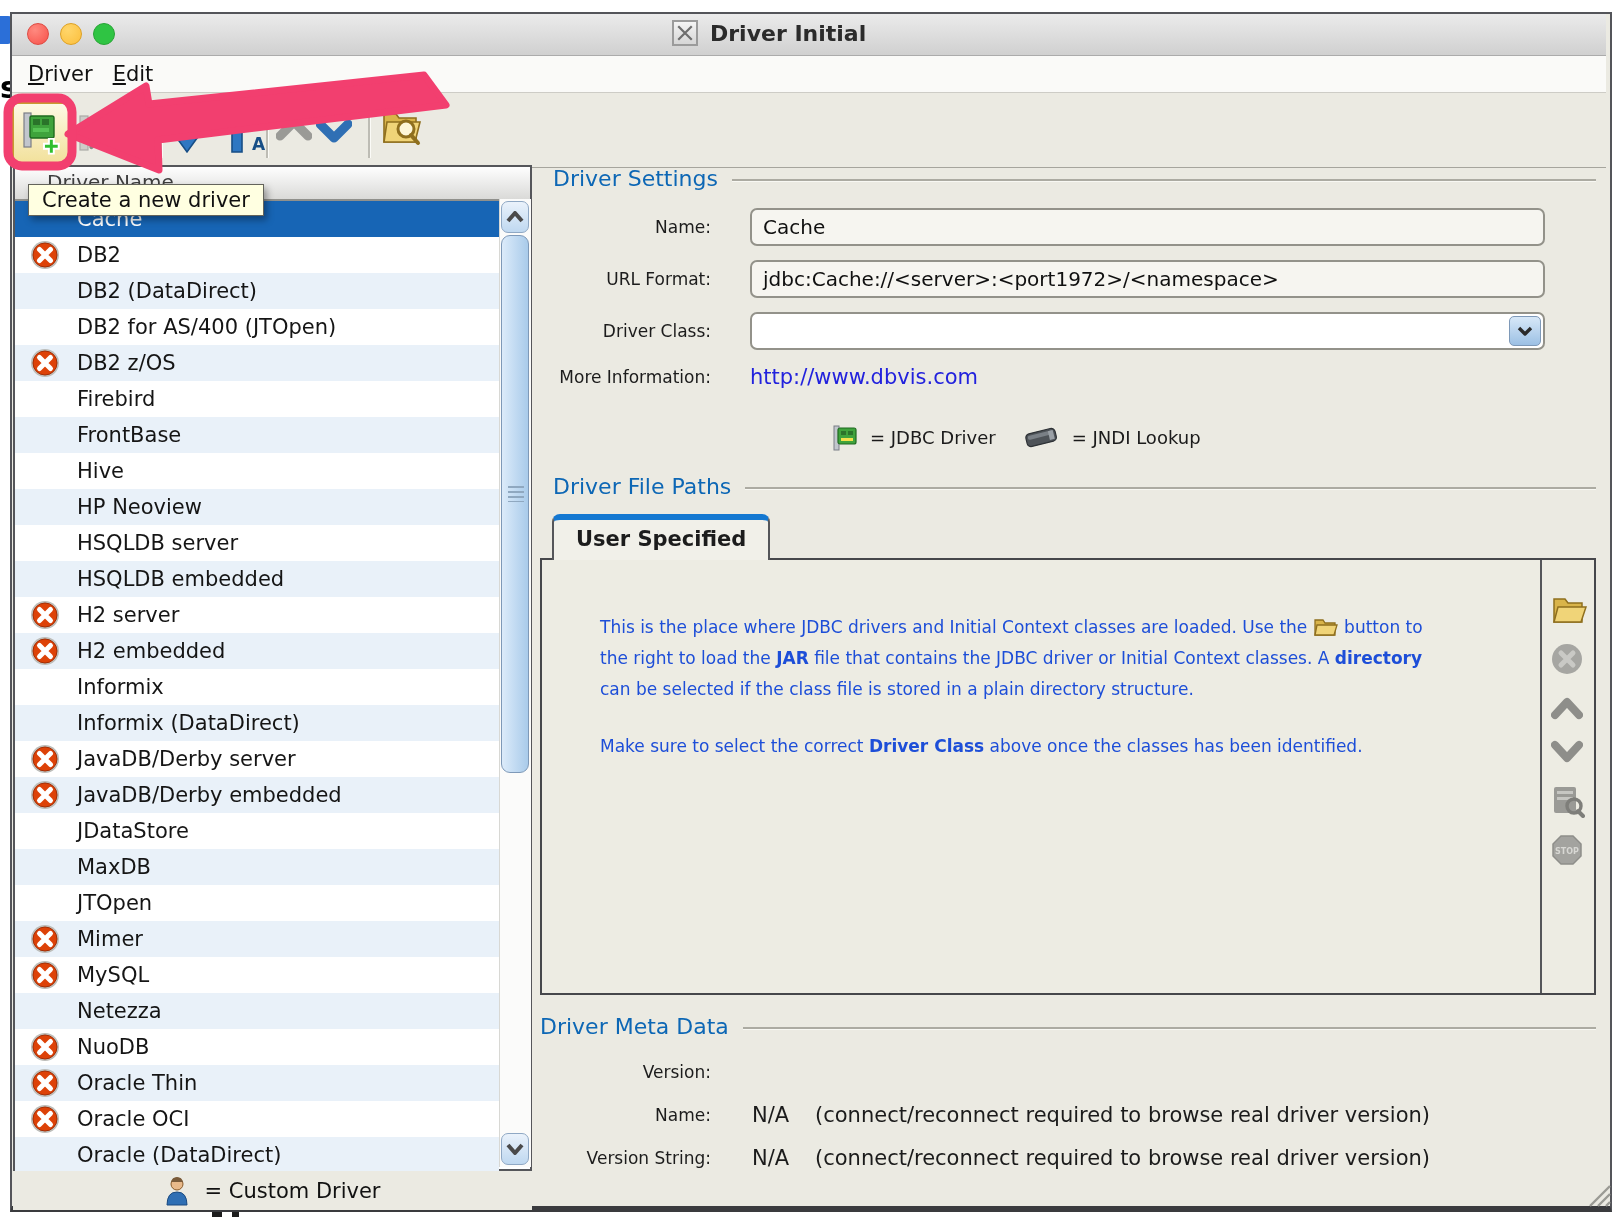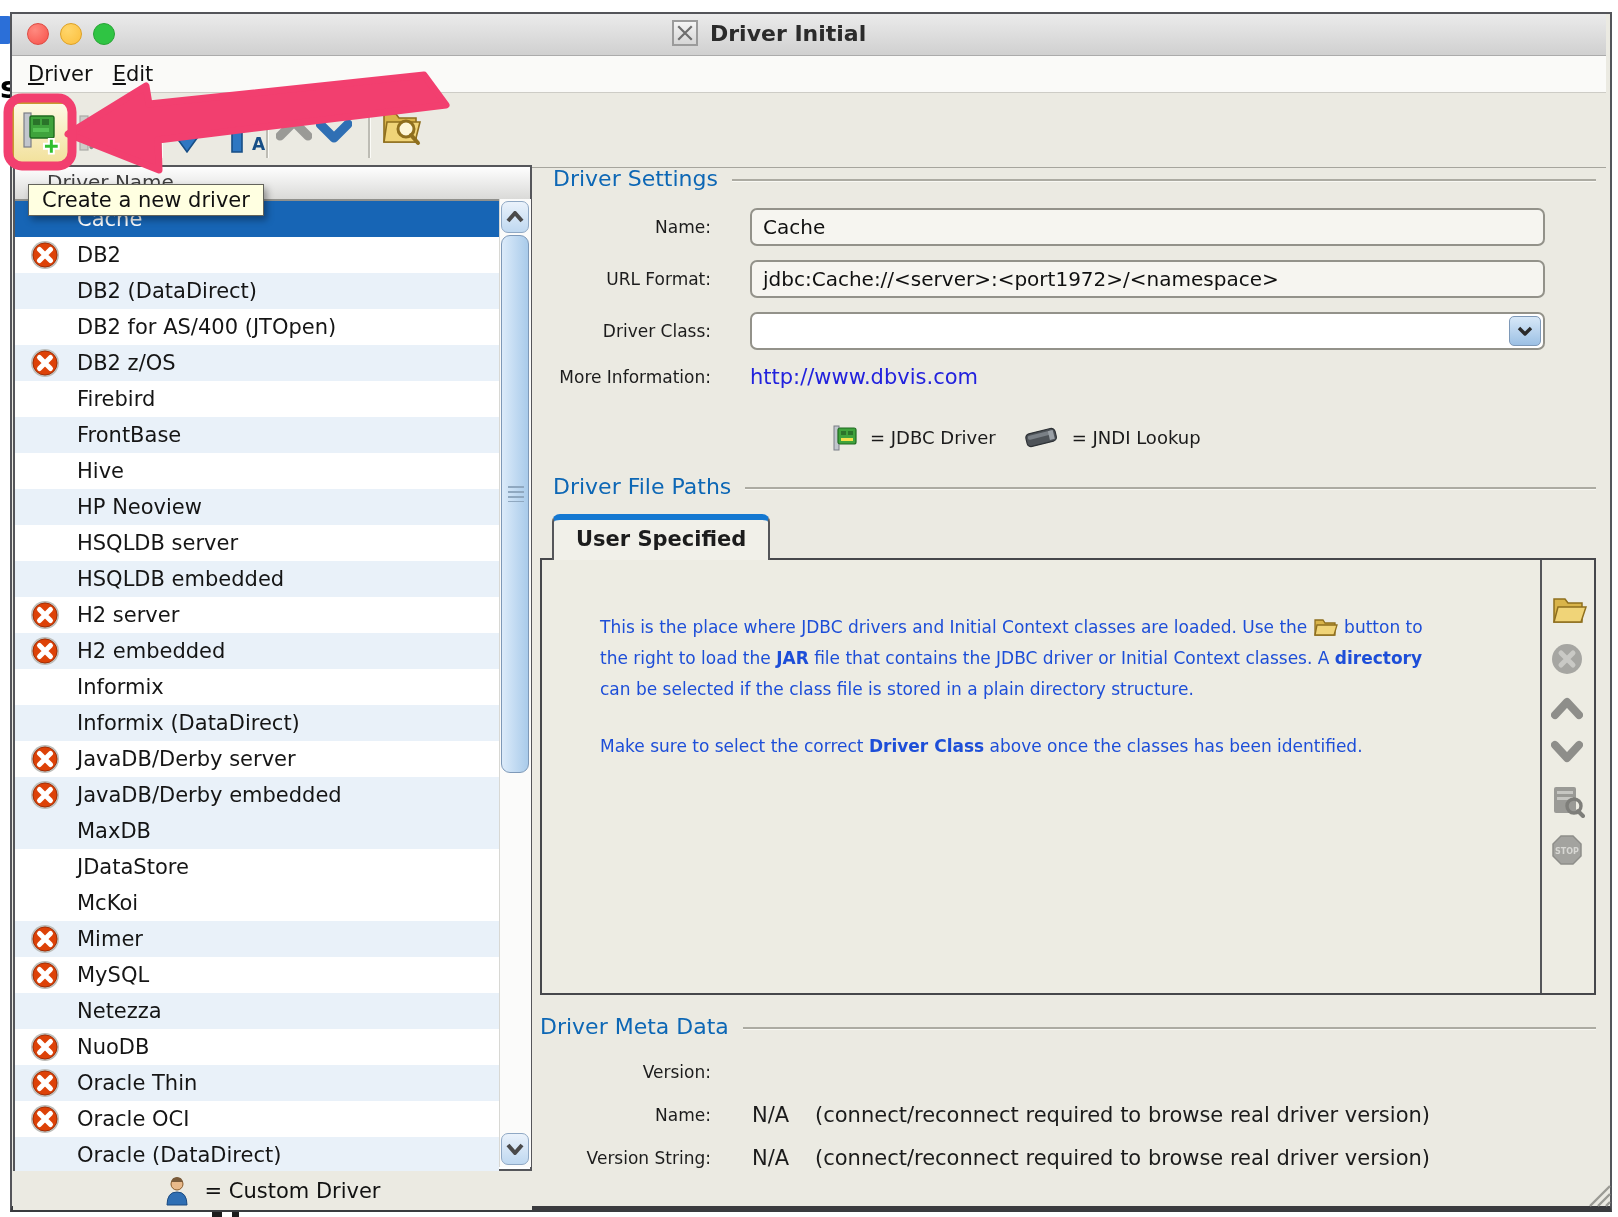--- a/index.html
+++ b/index.html
@@ -279,28 +279,28 @@
       </div>
       <div class="lrow alt">
         <svg width="30" height="30" viewBox="0 0 30 30">
     <circle cx="15" cy="15" r="14" fill="#BDBDB9"></circle>
     <circle cx="15" cy="15" r="12" fill="#DD4208"></circle>
     <circle cx="15" cy="15" r="12" fill="none" stroke="#A32E05" stroke-width="1"></circle>
     <path d="M9.5 9.5 L20.5 20.5 M20.5 9.5 L9.5 20.5" stroke="#FFFFFF" stroke-width="5" stroke-linecap="round"></path>
   </svg>
         <span>JavaDB/Derby embedded</span>
       </div>
+      <div class="lrow ">
+        <span>JDataStore</span>
+      </div>
       <div class="lrow alt">
         <span>MaxDB</span>
       </div>
       <div class="lrow ">
-        <span>JDataStore</span>
-      </div>
-      <div class="lrow ">
-        <span>McKoi</span>
+        <span>JTOpen</span>
       </div>
       <div class="lrow alt">
         <svg width="30" height="30" viewBox="0 0 30 30">
     <circle cx="15" cy="15" r="14" fill="#BDBDB9"></circle>
     <circle cx="15" cy="15" r="12" fill="#DD4208"></circle>
     <circle cx="15" cy="15" r="12" fill="none" stroke="#A32E05" stroke-width="1"></circle>
     <path d="M9.5 9.5 L20.5 20.5 M20.5 9.5 L9.5 20.5" stroke="#FFFFFF" stroke-width="5" stroke-linecap="round"></path>
   </svg>
         <span>Mimer</span>
       </div>

